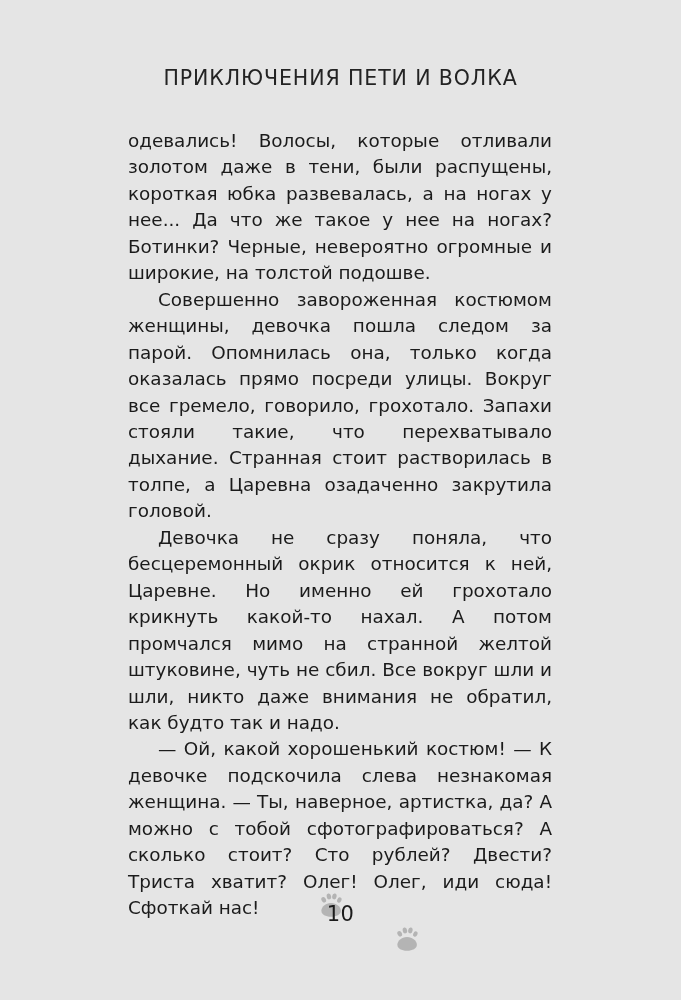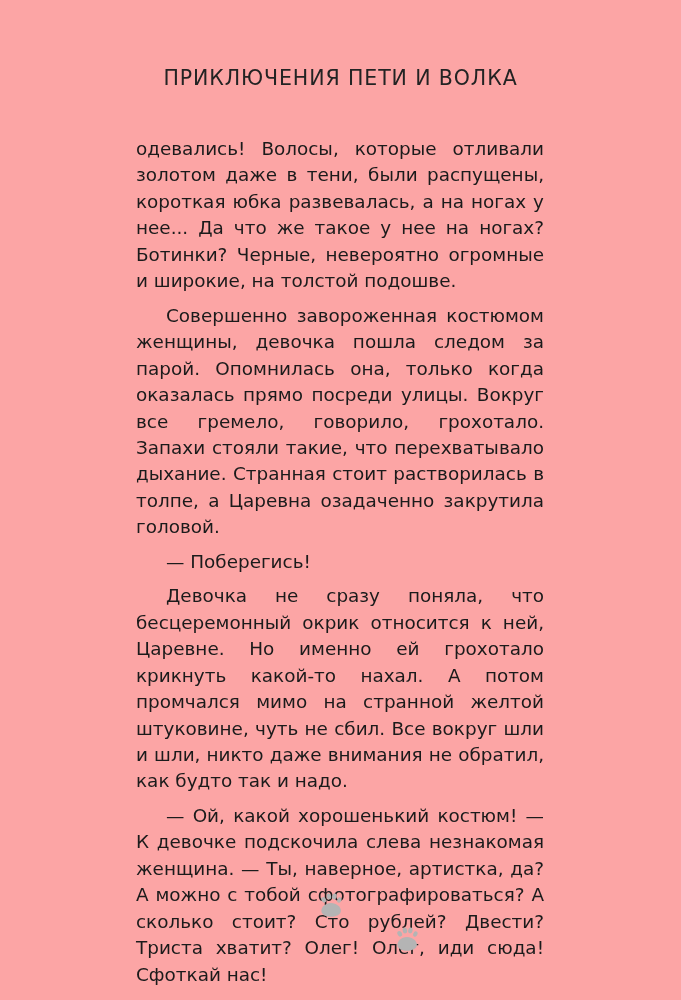--- a/index.html
+++ b/index.html
@@ -12,21 +12,21 @@
     height: 1000px;
     font-family: "DejaVu Sans", "Liberation Sans", sans-serif;
     color: #1b1b1b;
     position: relative;
     overflow: hidden;
   }
   .page {
     width: 681px;
     height: 1000px;
     position: relative;
-    background: #fca5a5;
+    background: #e5e5e5;
     box-sizing: border-box;
   }
   .running-head {
     position: absolute;
     top: 66px;
     left: 0;
     width: 681px;
     text-align: center;
     font-size: 20.5px;
     letter-spacing: 0.9px;
@@ -34,21 +34,21 @@
     font-weight: 400;
     white-space: nowrap;
   }
   .text-block {
     position: absolute;
     top: 128px;
     left: 128px;
     width: 424px;
   }
   p.para {
-    margin: 8px;
+    margin: 0;
     padding: 0;
     font-size: 18.4px;
     line-height: 26.45px;
     text-align: justify;
     text-justify: inter-word;
     -webkit-hyphens: manual;
     hyphens: manual;
     color: #1b1b1b;
   }
   p.indent {
@@ -96,39 +96,39 @@
 </head>
 <body>
 
 <div class="page">
 
   <div class="running-head">ПРИКЛЮЧЕНИЯ ПЕТИ И ВОЛКА</div>
 
   <div class="text-block">
     <p class="para">одевались! Волосы, которые отливали золотом даже в тени, были распущены, короткая юбка развевалась, а на ногах у нее... Да что же такое у нее на ногах? Ботинки? Черные, невероятно огромные и широкие, на толстой подошве.</p>
     <p class="para indent">Совершенно завороженная костюмом женщины, девочка пошла следом за парой. Опомнилась она, только когда оказалась прямо посреди улицы. Вокруг все гремело, говорило, грохотало. Запахи стояли такие, что перехватывало дыхание. Странная стоит растворилась в толпе, а Царевна озадаченно закрутила головой.</p>
-    <p class="para indent">— Поберегись!</p>
     <p class="para indent">Девочка не сразу поняла, что бесцеремонный окрик относится к ней, Царевне. Но именно ей грохотало крикнуть какой-то нахал. А потом промчался мимо на странной желтой штуковине, чуть не сбил. Все вокруг шли и шли, никто даже внимания не обратил, как будто так и надо.</p>
     <p class="para indent">— Ой, какой хорошенький костюм! — К девочке подскочила слева незнакомая женщина. — Ты, наверное, артистка, да? А можно с тобой сфотографироваться? А сколько стоит? Сто рублей? Двести? Триста хватит? Олег! Олег, иди сюда! Сфоткай нас!</p>
   </div>
 
   <div class="footer">
     <div class="footer-inner">
       <span class="paw paw-left">
         <svg viewBox="0 0 100 100" xmlns="http://www.w3.org/2000/svg">
           <g fill="#b4b4b4">
             <ellipse cx="22" cy="30" rx="8.5" ry="11" transform="rotate(-28 22 30)"></ellipse>
             <ellipse cx="42" cy="17" rx="8.5" ry="11.5" transform="rotate(-12 42 17)"></ellipse>
             <ellipse cx="63" cy="17" rx="8.5" ry="11.5" transform="rotate(10 63 17)"></ellipse>
             <ellipse cx="82" cy="31" rx="8" ry="10.5" transform="rotate(26 82 31)"></ellipse>
             <path d="M50 42 C71 42 88 57 88 72 C88 87 71 95 50 95 C29 95 13 87 13 72 C13 57 29 42 50 42 Z"></path>
           </g>
         </svg>
       </span>
 
+      <div class="page-number">10</div>
 
       <span class="paw paw-right">
         <svg viewBox="0 0 100 100" xmlns="http://www.w3.org/2000/svg">
           <g fill="#b4b4b4">
             <ellipse cx="22" cy="30" rx="8.5" ry="11" transform="rotate(-28 22 30)"></ellipse>
             <ellipse cx="42" cy="17" rx="8.5" ry="11.5" transform="rotate(-12 42 17)"></ellipse>
             <ellipse cx="63" cy="17" rx="8.5" ry="11.5" transform="rotate(10 63 17)"></ellipse>
             <ellipse cx="82" cy="31" rx="8" ry="10.5" transform="rotate(26 82 31)"></ellipse>
             <path d="M50 42 C71 42 88 57 88 72 C88 87 71 95 50 95 C29 95 13 87 13 72 C13 57 29 42 50 42 Z"></path>
           </g>

